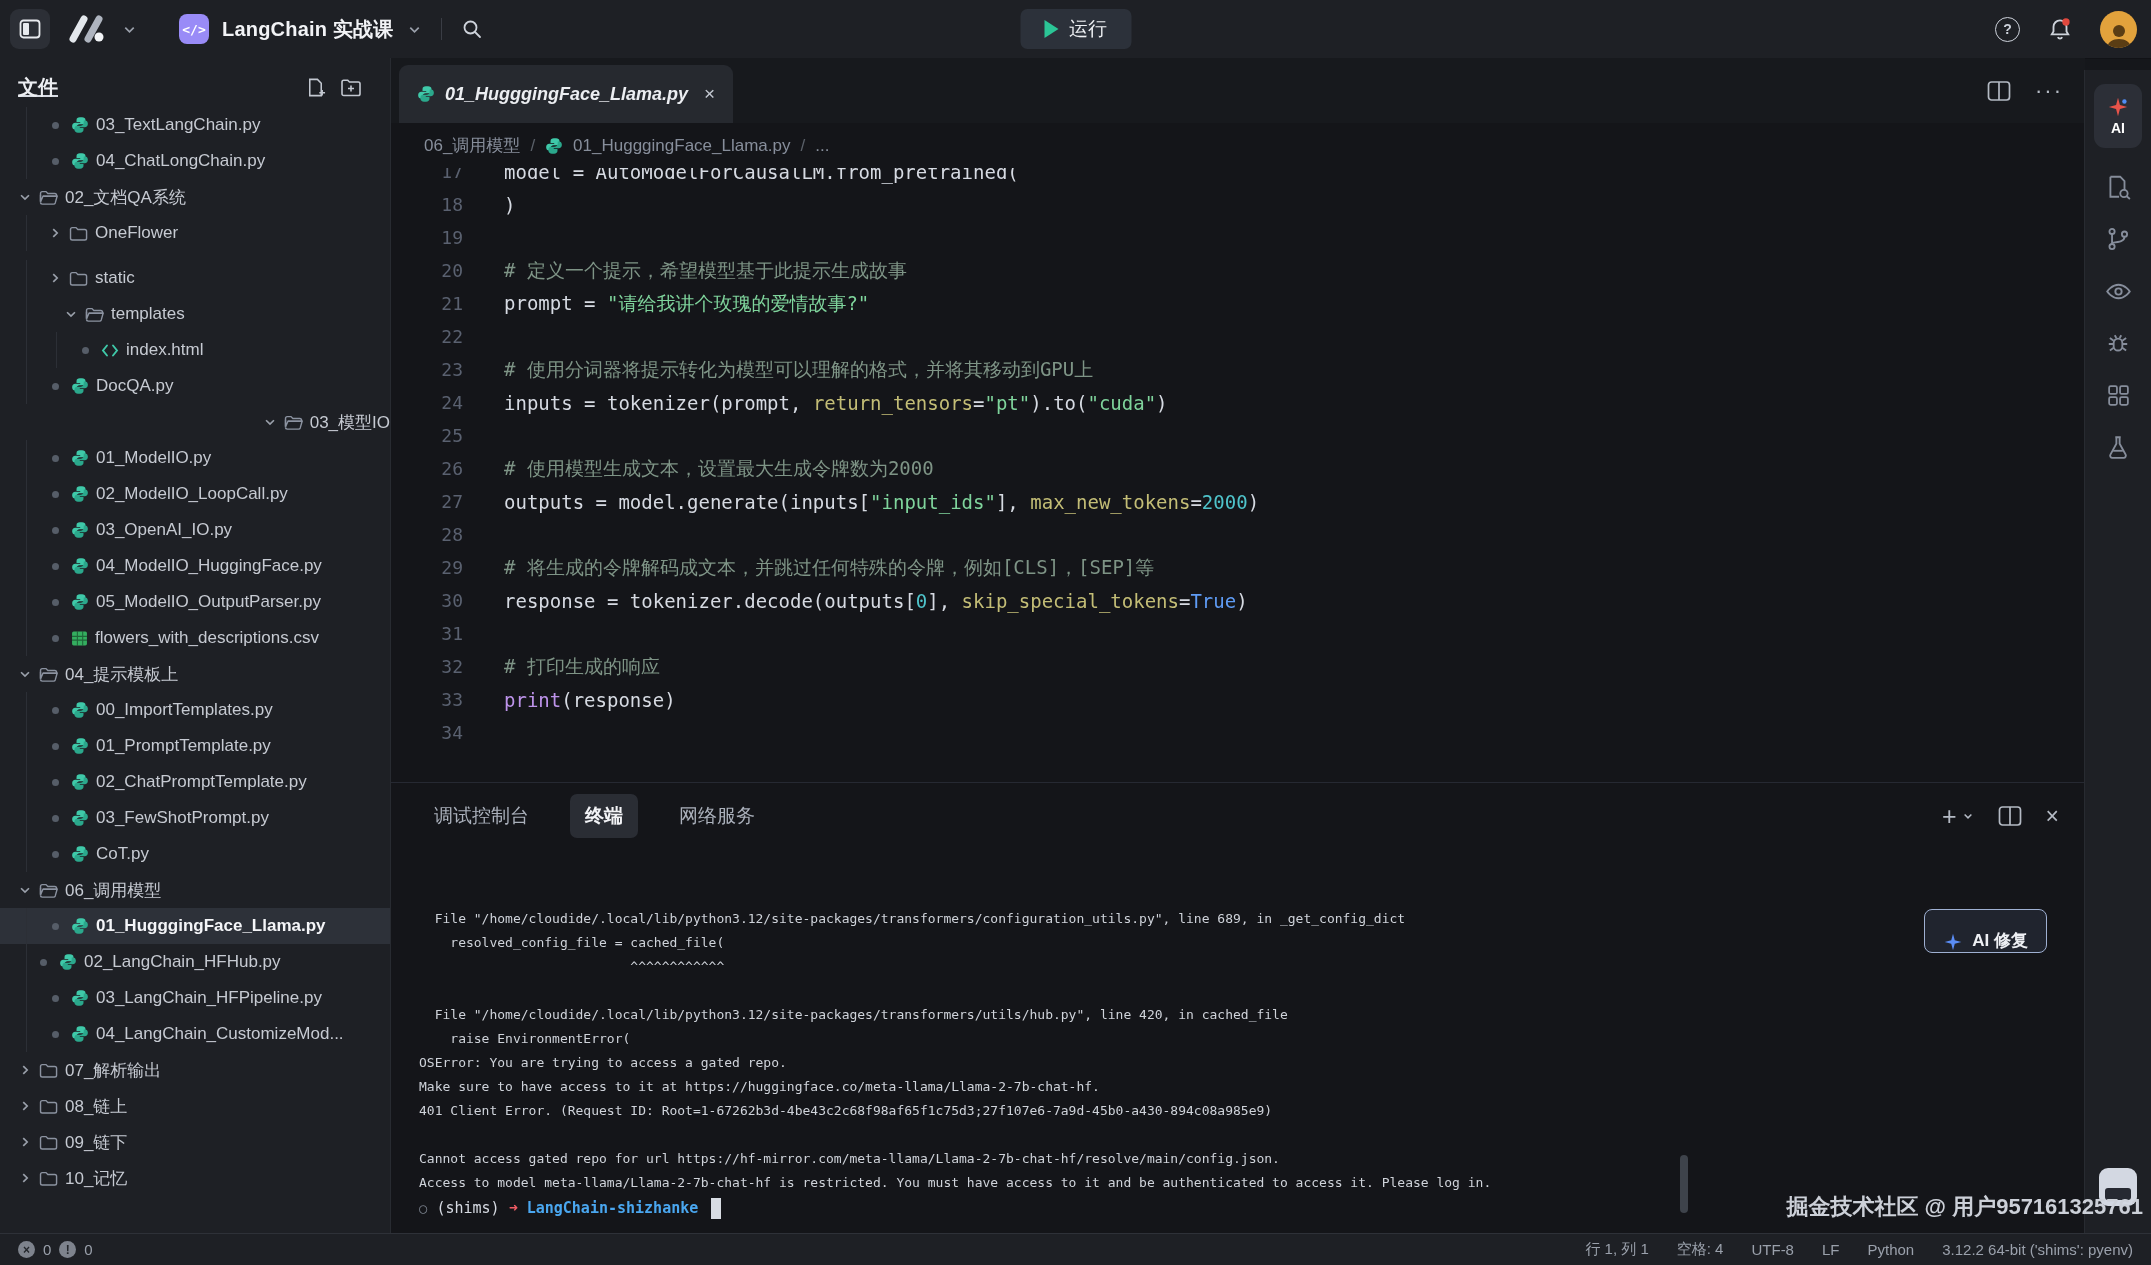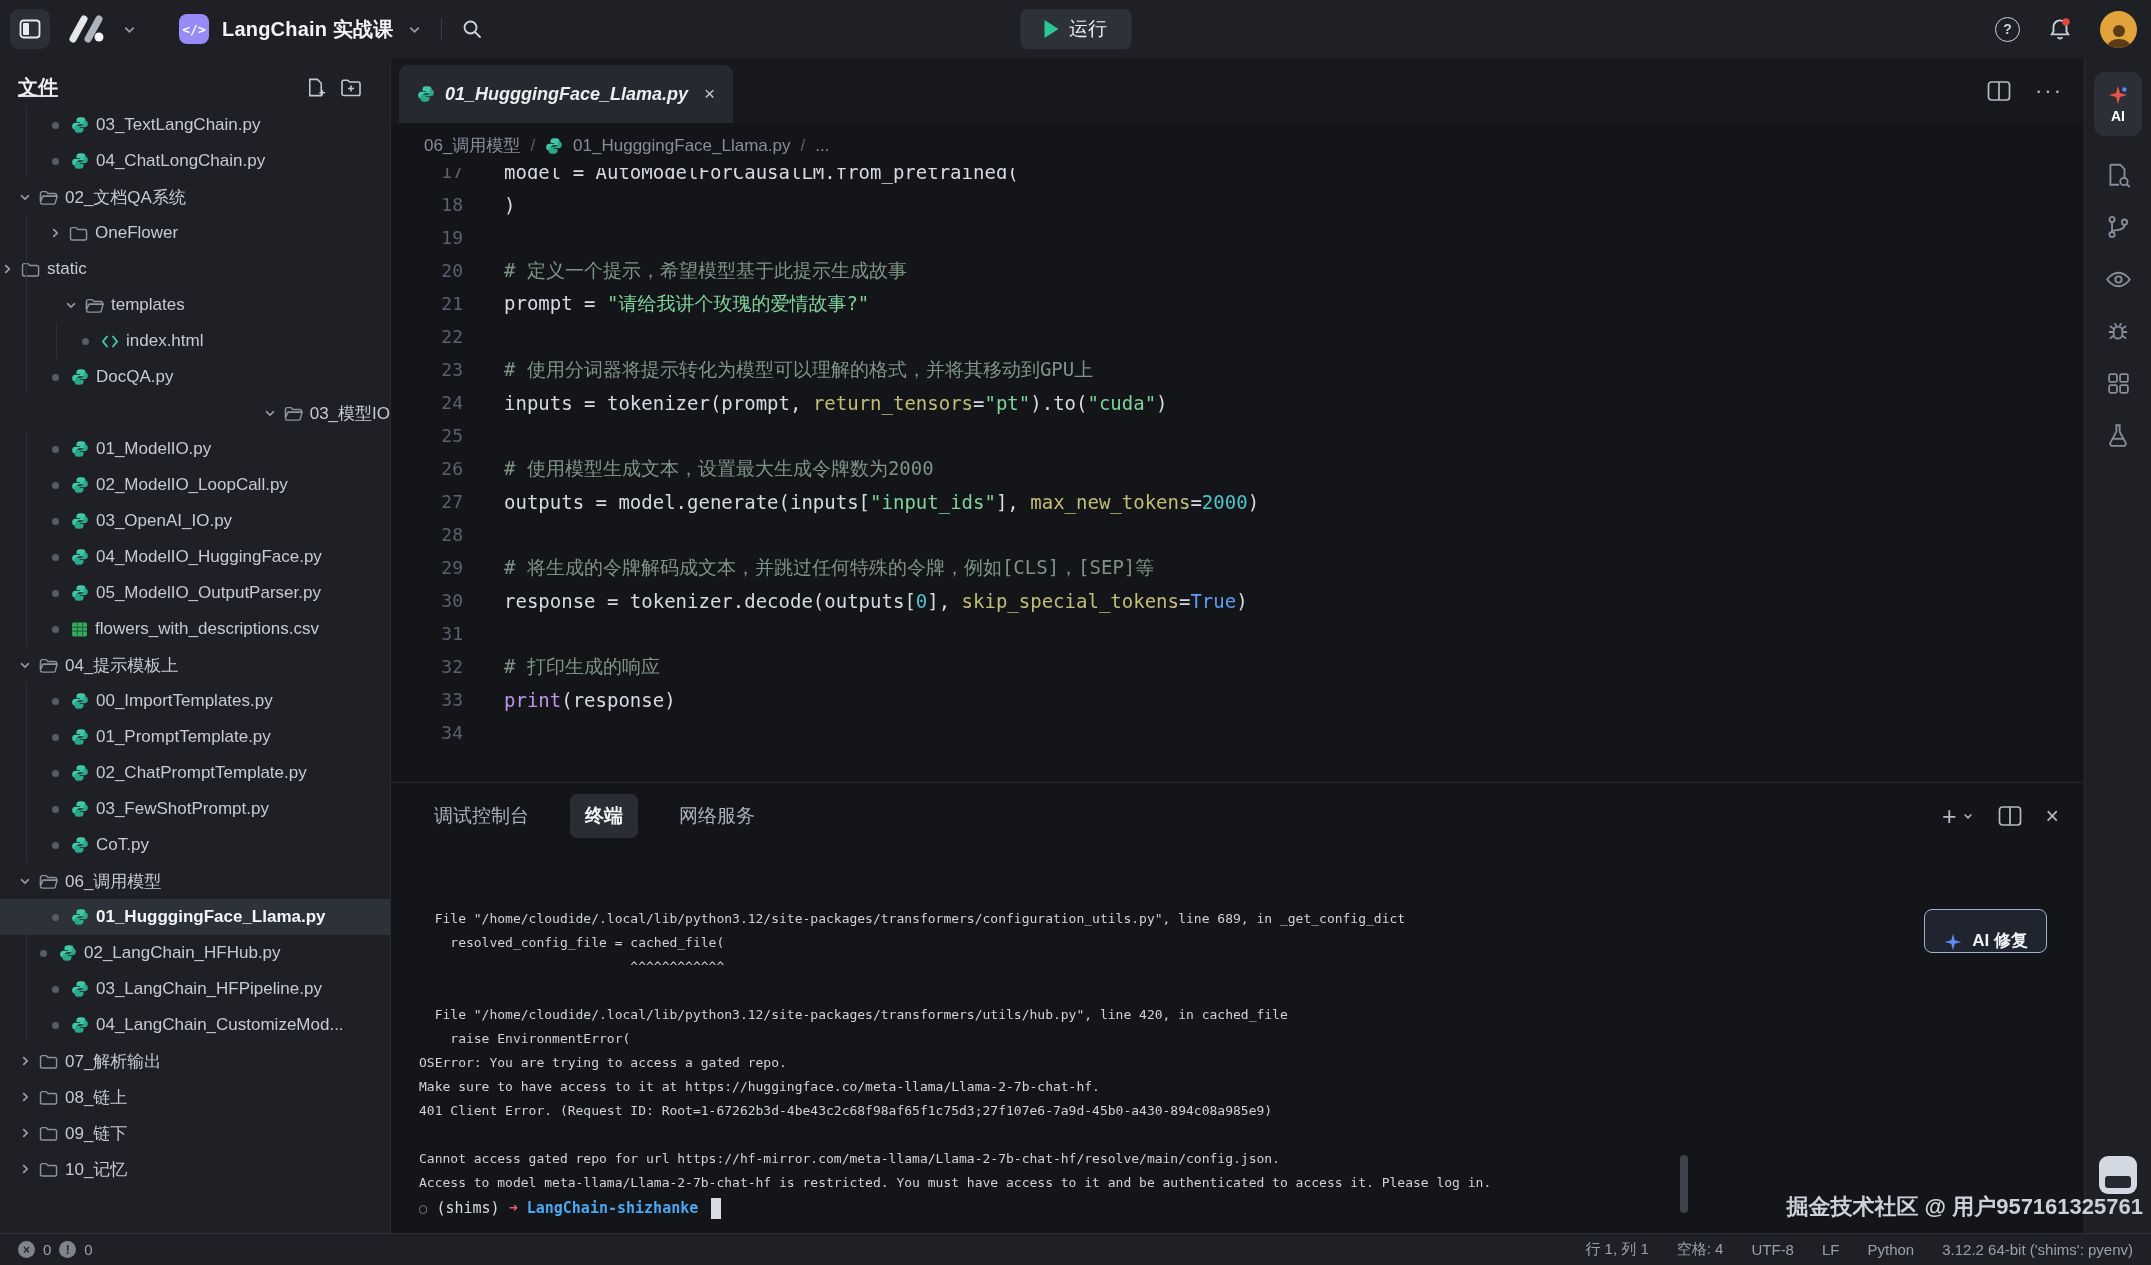--- a/index.html
+++ b/index.html
@@ -70,21 +70,21 @@
   .p-venv{color:#d6dae2;}
   .p-arrow{color:#ef5b63;font-weight:bold;}
   .p-dir{color:#4aa7f0;font-weight:bold;}
   .p-cursor{display:inline-block;width:10px;height:21px;background:#d8dce3;margin-left:4px;}
   #ai-fix{position:absolute;right:38px;top:126px;height:42px;display:flex;align-items:flex-end;gap:9px;padding:0 18px;
           border:1.5px solid #9fb0d2;border-radius:8px;background:#20242e;}
   #ai-fix span{font-size:17px;color:#eef0f4;font-weight:bold;}
   #term-scrollbar{position:absolute;left:1680px;top:1155px;width:8px;height:58px;border-radius:4px;background:#3e434b;}
 
   
-  #activitybar{position:absolute;right:0;top:58px;width:66px;height:1175px;background:#1e2025;border-left:1px solid #282b31;
+  #activitybar{position:absolute;right:0;top:70px;width:66px;height:1175px;background:#1e2025;border-left:1px solid #282b31;
                display:flex;flex-direction:column;align-items:center;}
   #ai-badge{margin-top:14px;width:48px;height:64px;border-radius:11px;background:#2c2f37;
             display:flex;flex-direction:column;align-items:center;justify-content:center;gap:2px;}
   #ai-badge b{color:#fff;font-size:14px;}
   .act-ico{margin-top:26px;display:flex;}
   #panel-toggle{margin-top:auto;margin-bottom:39px;width:38px;height:38px;border-radius:9px;background:#d3d8e2;position:relative;}
   #panel-toggle div{position:absolute;left:6px;right:6px;bottom:6px;height:12px;border-radius:3px;background:#262932;}
 
   
   #statusbar{position:absolute;left:0;top:1233px;width:2151px;height:32px;background:#1e2025;border-top:1px solid #2e3138;
@@ -226,21 +226,21 @@
               <path fill="none" stroke="#9aa0ab" stroke-width="1.9" d="M6 3.5l4.5 4.5L6 12.5"></path>
             </svg>
           </span>
           <span class="tr-ico">
             <svg width="19" height="17" viewBox="0 0 20 17">
               <path fill="none" stroke="#8b92a0" stroke-width="1.5" d="M1.6 4.2c0-1 .8-1.9 1.9-1.9h3.9l1.9 1.9h7.3c1 0 1.9.8 1.9 1.9v7.4c0 1-.8 1.9-1.9 1.9H3.5c-1 0-1.9-.8-1.9-1.9z"></path>
             </svg>
           </span>
           <span>OneFlower</span>
         </div>
-        <div class="tree-row" style="">
+        <div class="tree-row" style="padding-left: 48px; margin-top: 9px;">
           <span class="guide" style="left: 26px;"></span>
           <span class="tr-ico">
             <svg width="14" height="14" viewBox="0 0 16 16">
               <path fill="none" stroke="#9aa0ab" stroke-width="1.9" d="M6 3.5l4.5 4.5L6 12.5"></path>
             </svg>
           </span>
           <span class="tr-ico">
             <svg width="19" height="17" viewBox="0 0 20 17">
               <path fill="none" stroke="#8b92a0" stroke-width="1.5" d="M1.6 4.2c0-1 .8-1.9 1.9-1.9h3.9l1.9 1.9h7.3c1 0 1.9.8 1.9 1.9v7.4c0 1-.8 1.9-1.9 1.9H3.5c-1 0-1.9-.8-1.9-1.9z"></path>
             </svg>

